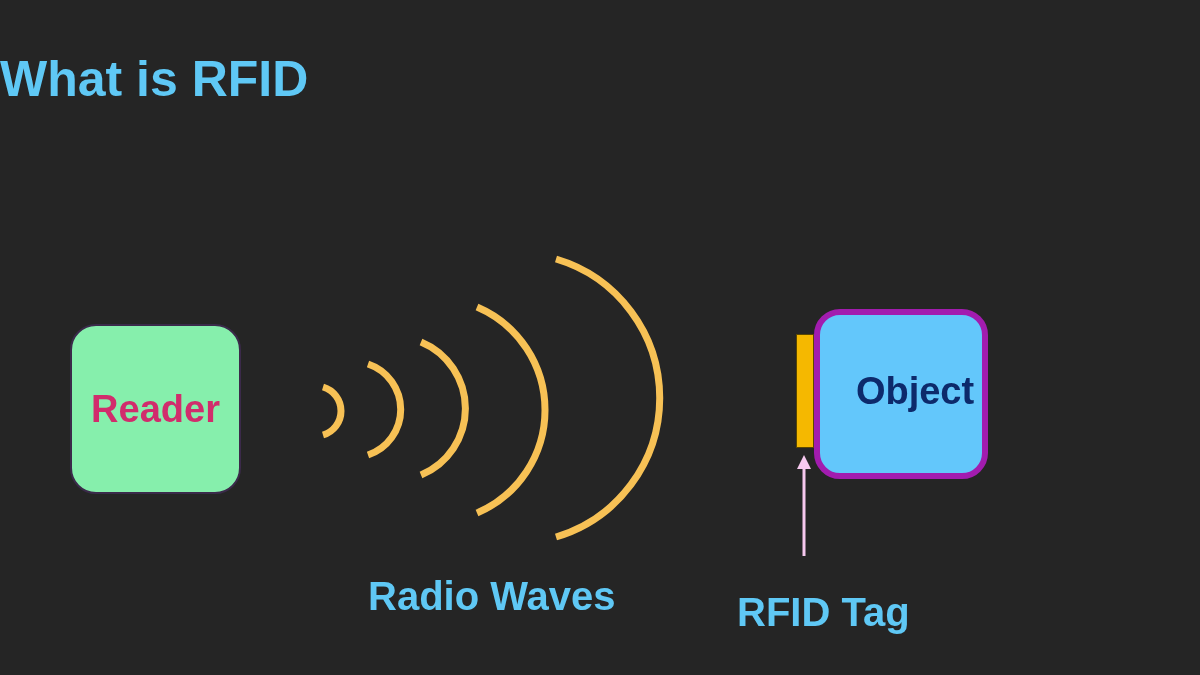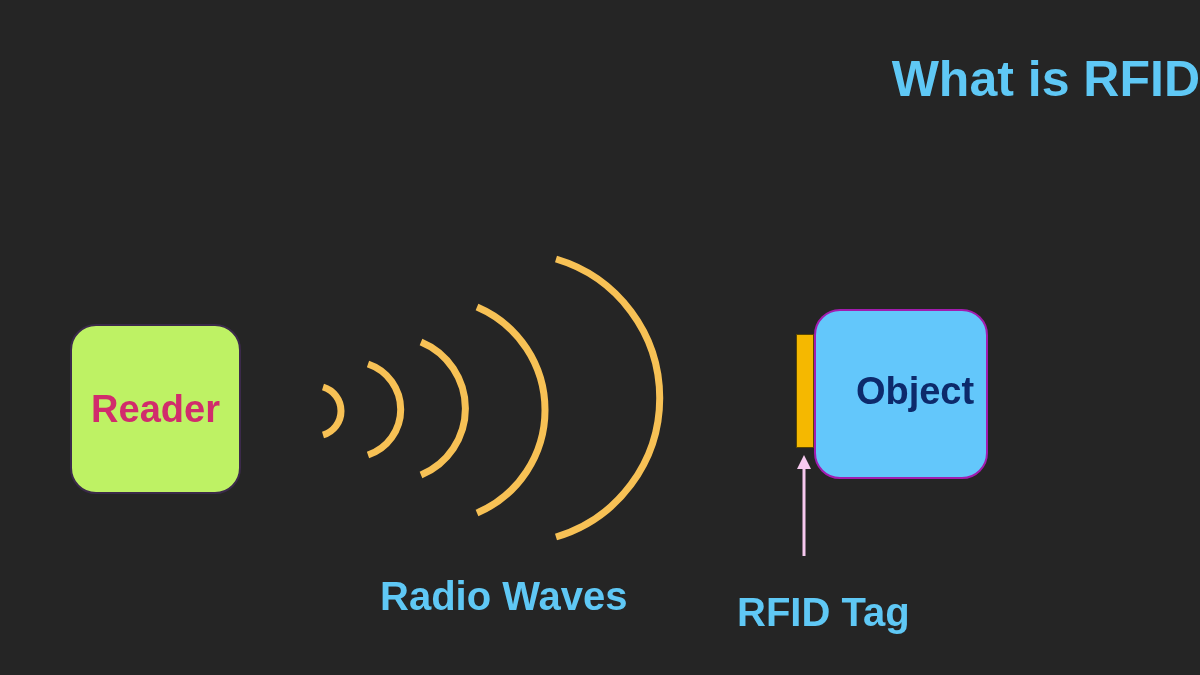--- a/index.html
+++ b/index.html
@@ -4,63 +4,63 @@
   <style>
     html, body { margin:0; padding:0; }
     body {
       width:1200px; height:675px; overflow:hidden;
       background:#252525;
       position:relative;
       font-family:"Liberation Sans", "DejaVu Sans", sans-serif;
     }
     .title {
       position:absolute; left:0; width:1200px; top:50px;
-      text-align:right;
+      text-align:left;
       font-size:50px; font-weight:bold;
       color:#5fc8f5;
       letter-spacing:0px;
       box-sizing:border-box;
     }
     .box {
       position:absolute;
       border-radius:26px;
       display:flex; align-items:center; justify-content:center;
       font-weight:bold;
       box-sizing:border-box;
     }
     .reader {
       left:70px; top:324px; width:171px; height:170px;
-      background:#bef264;
+      background:#86efac;
       color:#d12c6c;
       font-size:38px;
       border:2px solid #3b2a4a;
     }
     .object {
       left:814px; top:309px; width:174px; height:170px;
       background:#63c7fb;
       color:#0d2a6b;
       font-size:38px;
-      border:2px solid #a21caf;
+      border:6px solid #a21caf;
       padding-bottom:6px;
       padding-left:28px;
     }
     .tag {
       position:absolute; left:796px; top:334px; width:18px; height:114px;
       background:#f5b800;
       border:1px solid #5a4700;
       box-sizing:border-box;
     }
     svg.waves { position:absolute; left:0; top:0; }
     .label {
       position:absolute;
       font-size:40px; font-weight:bold;
       color:#5fc8f5;
       white-space:nowrap;
     }
-    .label-waves { left:368px; top:574px;margin-left:12px; }
+    .label-waves { left:368px; top:574px; }
     .label-tag { left:737px; top:574px;margin-top:16px; }
   </style>
 </head>
 <body>
 
 <div class="title">What is RFID</div>
 
 <div class="box reader">
   <span>Reader</span>
 </div>

